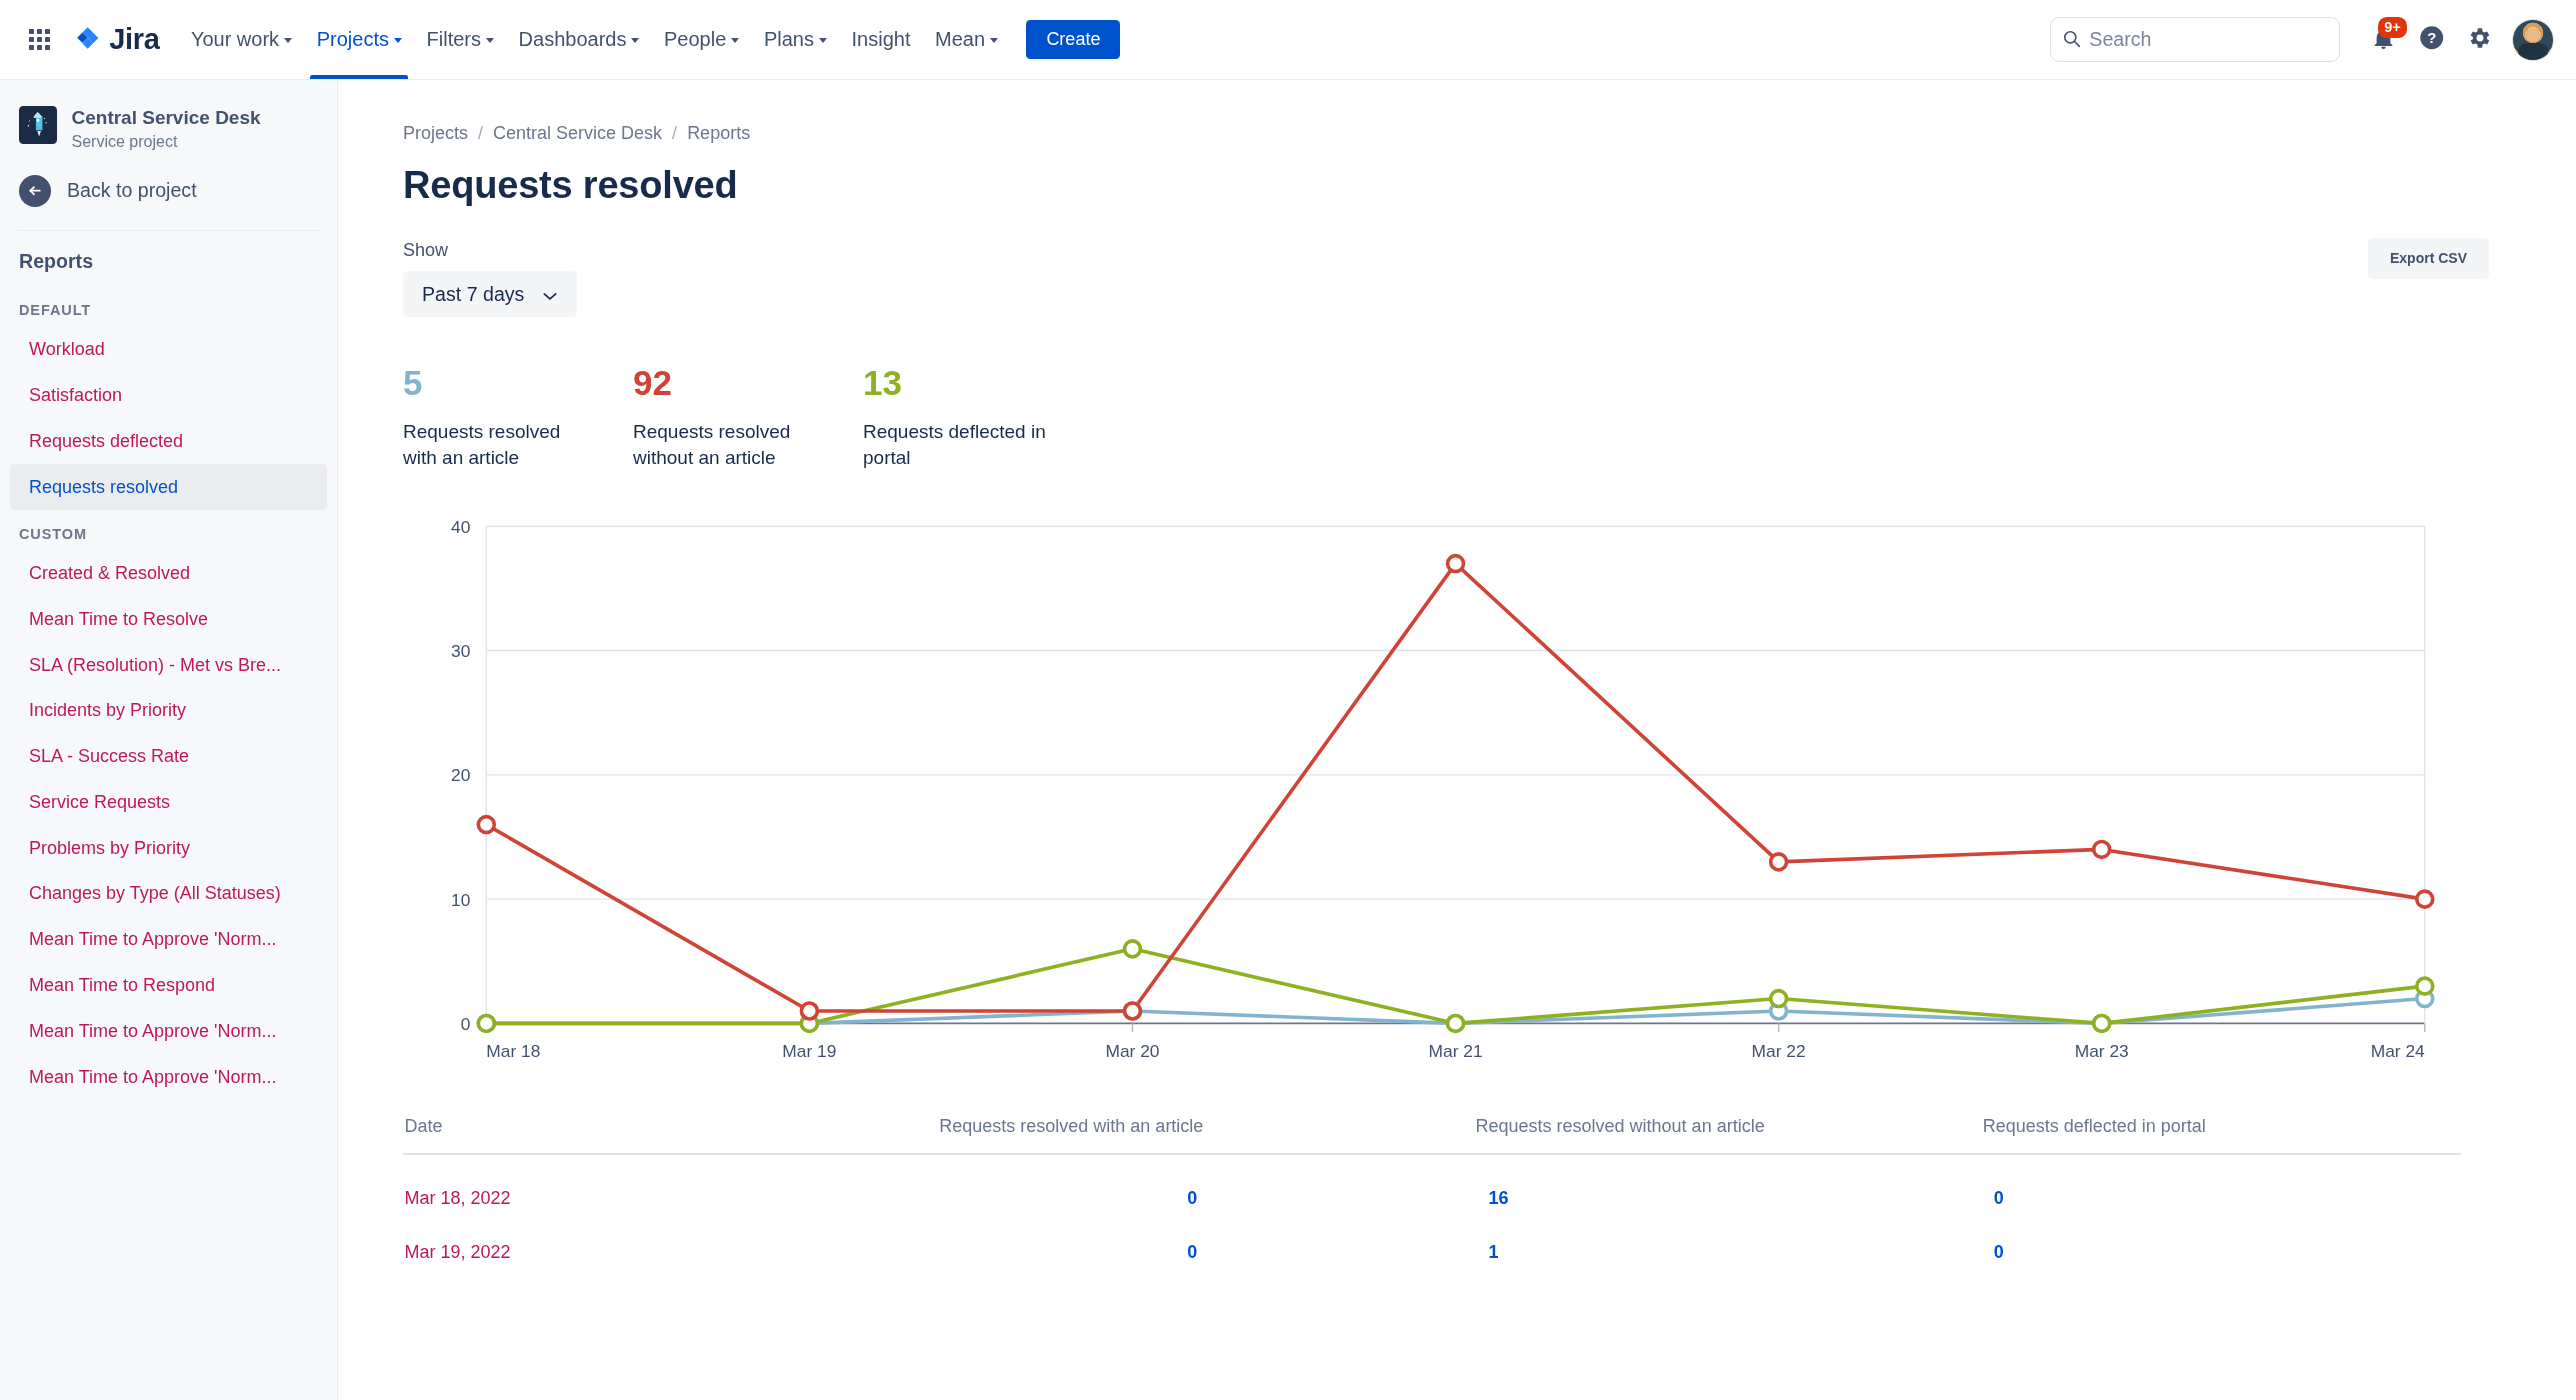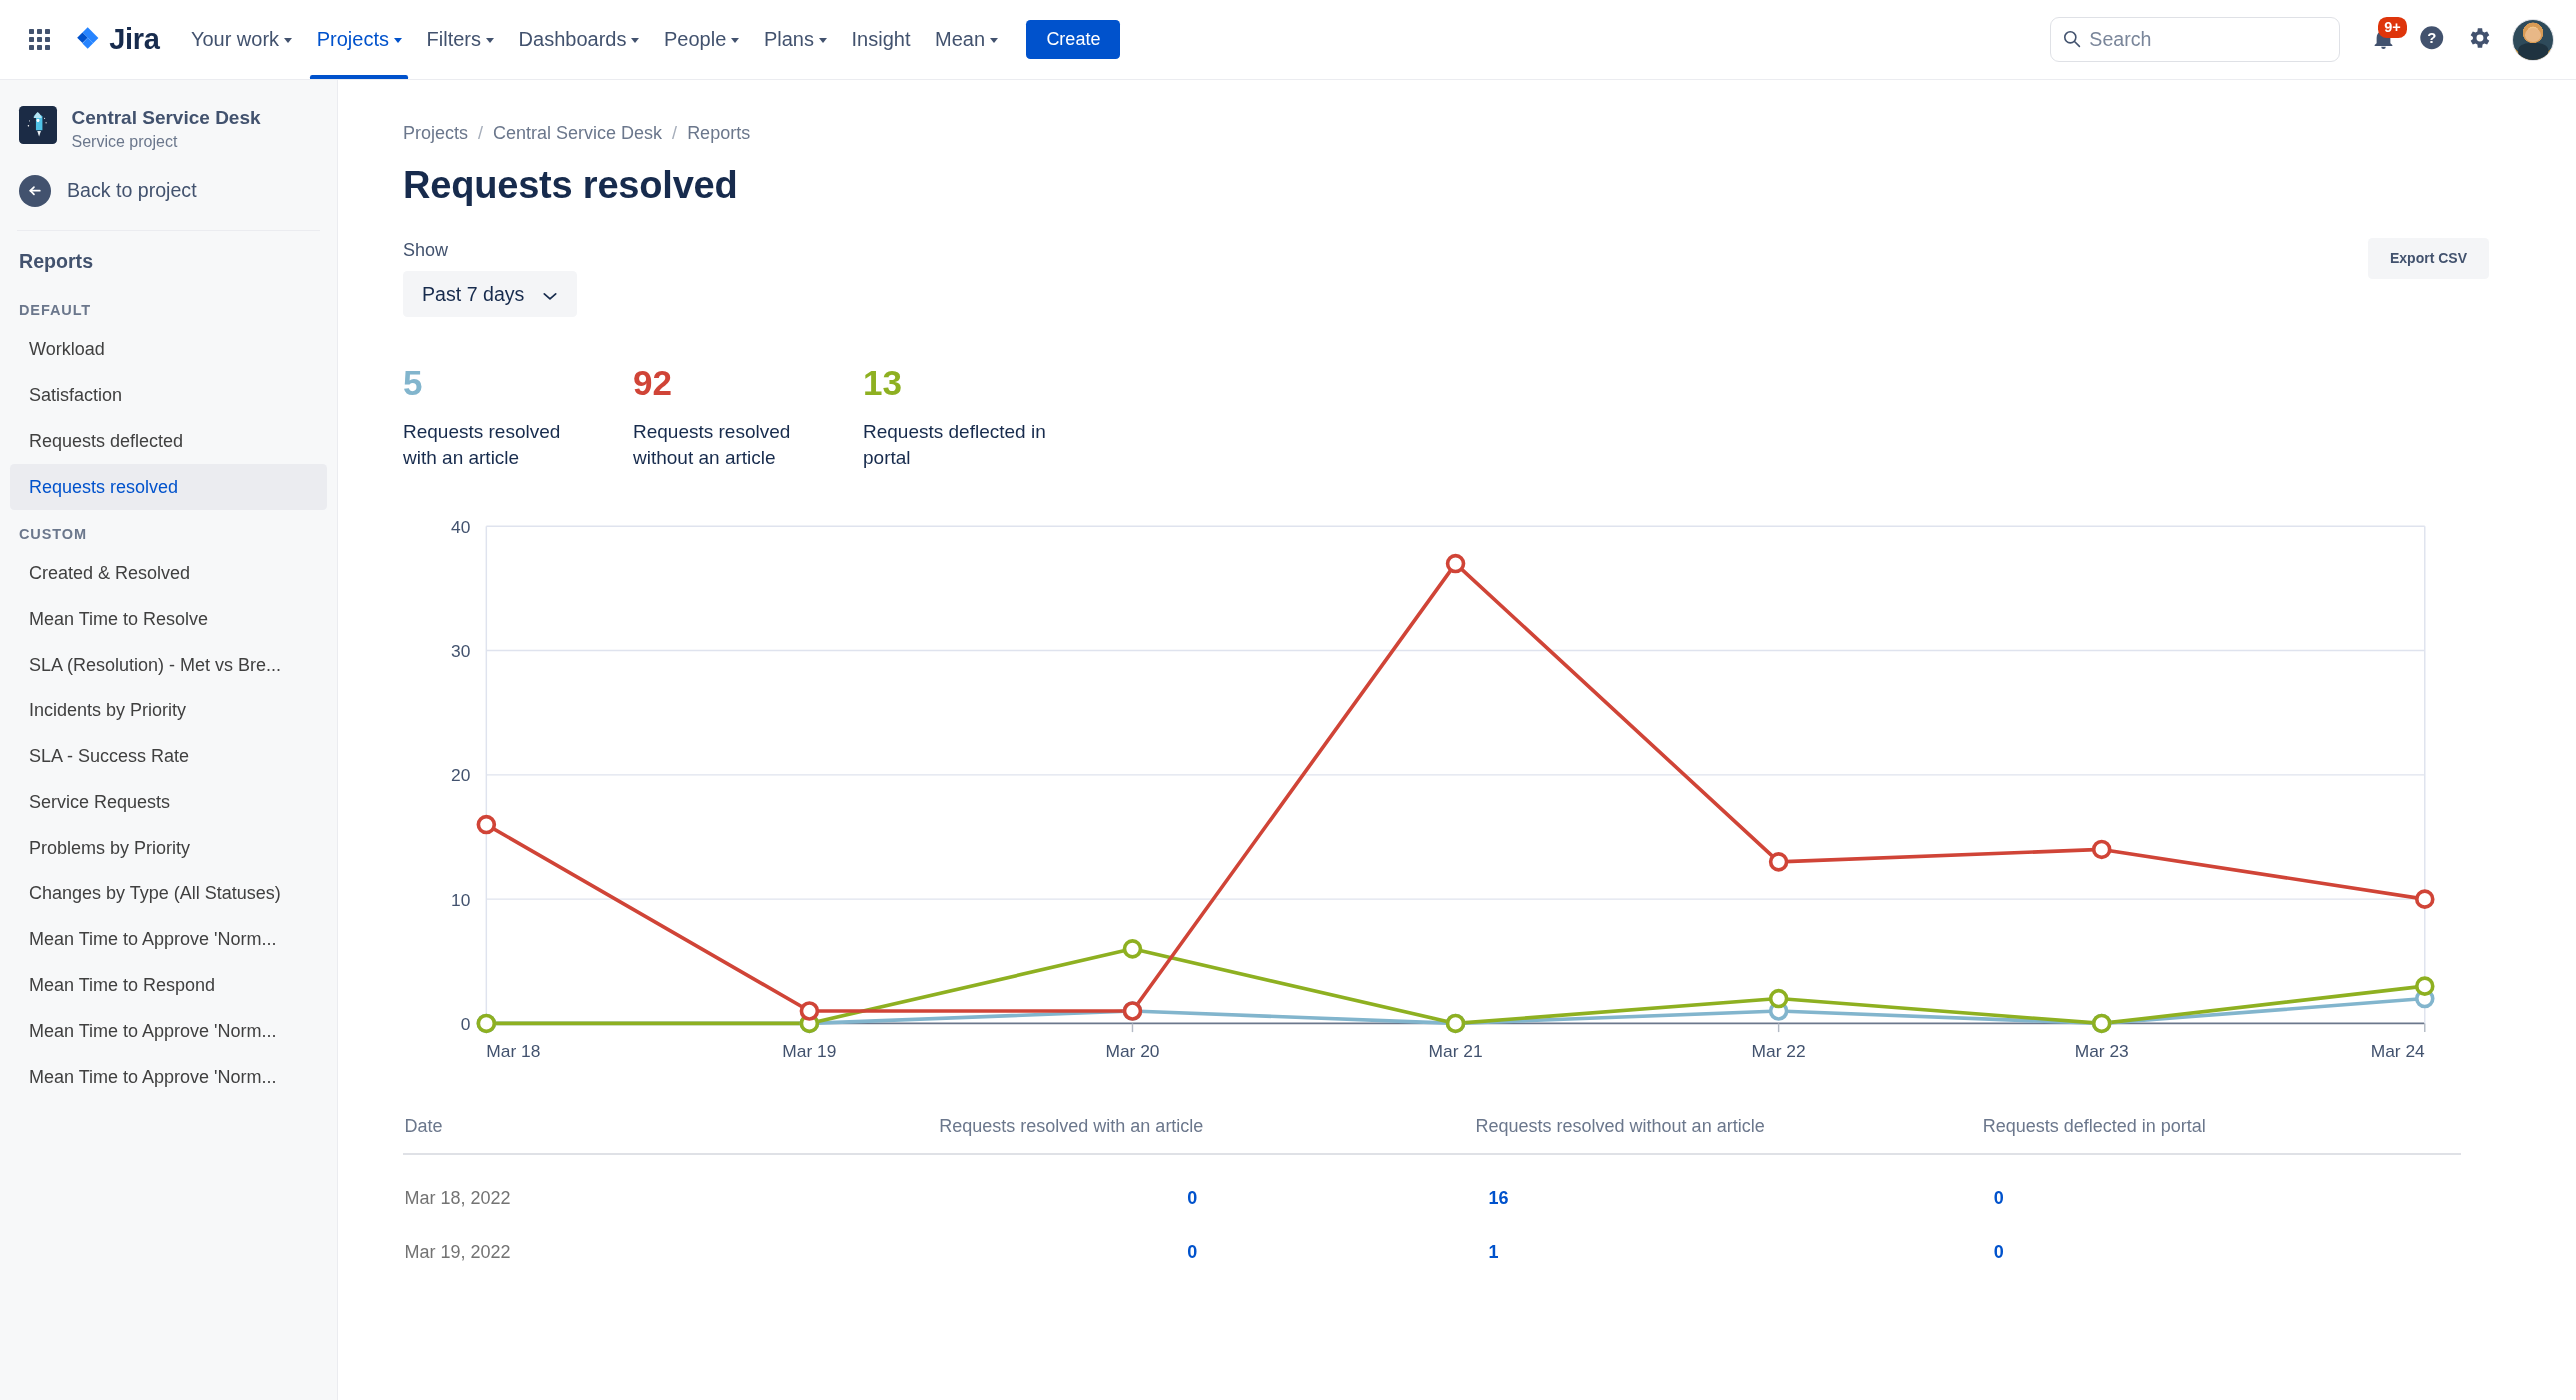--- a/index.html
+++ b/index.html
@@ -99,21 +99,21 @@
   .back-row { display: flex; align-items: center; gap: 16px; padding: 16px 19px 16px 19px; cursor: pointer; }
   .back-circle {
     width: 32px; height: 32px; border-radius: 50%; background: #42526e;
     display: flex; align-items: center; justify-content: center; flex: 0 0 32px;
   }
   .back-label { font-size: 19.6px; color: #42526e; }
   .side-divider { height: 1.4px; background: #ebecf0; margin: 7.2px 17.4px 0 17.4px; }
   .side-section-title { font-size: 19.6px; font-weight: 700; color: #42526e; padding: 19px 19px 13px 19px; }
   .side-group { font-size: 14.5px; font-weight: 700; color: #6b778c; letter-spacing: 0.9px; padding: 16px 19px 8.7px 19px; }
   .side-item {
-    font-size: 18px; color: #404040; padding: 9.4px 19px; margin: 0 10px; border-radius: 4.3px;
+    font-size: 18px; color: #be185d; padding: 9.4px 19px; margin: 0 10px; border-radius: 4.3px;
     cursor: pointer; white-space: nowrap; overflow: hidden; text-overflow: ellipsis; line-height: 1.5;
   }
   .side-item.selected { background: #ebecf0; color: #0052cc; font-weight: 400; }
 
   
   .main {
     position: absolute; top: 80px; left: 338px; width: 2238px; height: 1321px;
     background: #fff; overflow: hidden;
   }
   .content { padding: 43px 51px 0 65px; position: relative; }
@@ -147,21 +147,21 @@
   .table-wrap { margin-top: 30px; width: 2058px; }
   .tbl { width: 100%; border-collapse: collapse; table-layout: fixed; }
   .tbl th {
     font-size: 18px; font-weight: 400; color: #6b778c; text-align: left;
     padding: 0 0 16px 0; border-bottom: 2.9px solid #dfe1e6;
   }
   .tbl th.c-date { width: 536px; padding-left: 1.4px; }
   .tbl th.c-with { width: 536px; padding-left: 0px; }
   .tbl th.c-without { width: 507px; }
   .tbl th.c-defl { width: 478px; }
-  .tbl td { font-size: 18px; color: #737373; padding: 33px 0 0 0; vertical-align: top; }
+  .tbl td { font-size: 18px; color: #be185d; padding: 33px 0 0 0; vertical-align: top; }
   .tbl td.num { color: #0052cc; font-weight: 600; }
   .tbl td.c1 { padding-left: 1.4px; }
   .tbl td.c2 { padding-left: 248px; }
   .tbl td.c3 { padding-left: 13px; }
   .tbl td.c4 { padding-left: 11px; }
 </style>
 </head>
 <body>
 
 <div class="topnav">

